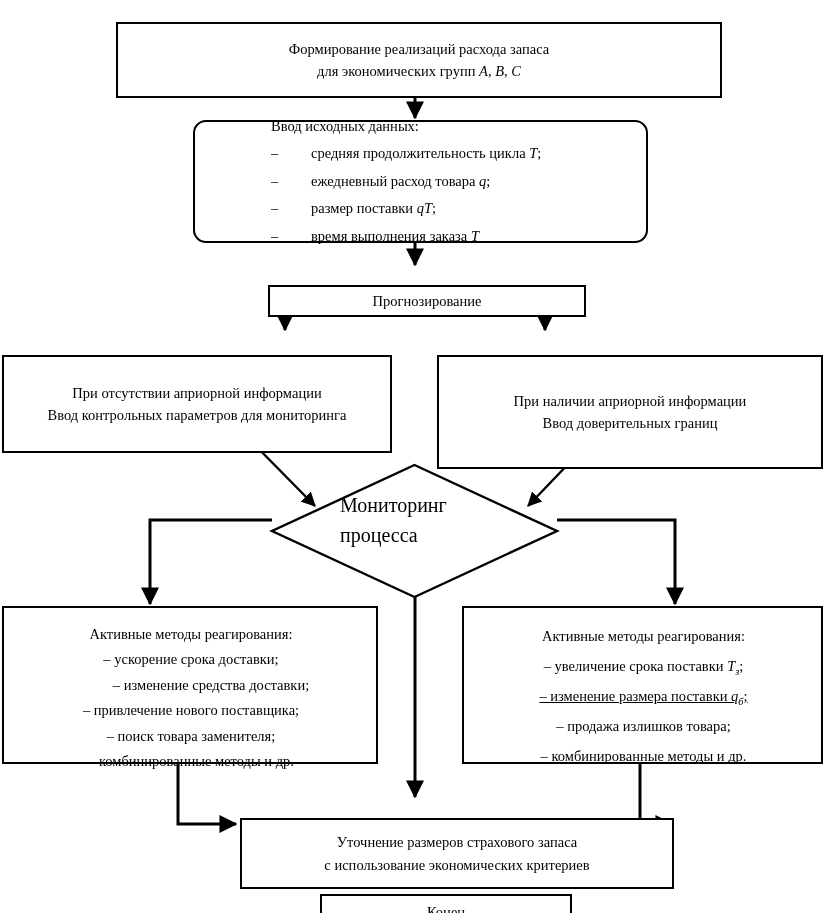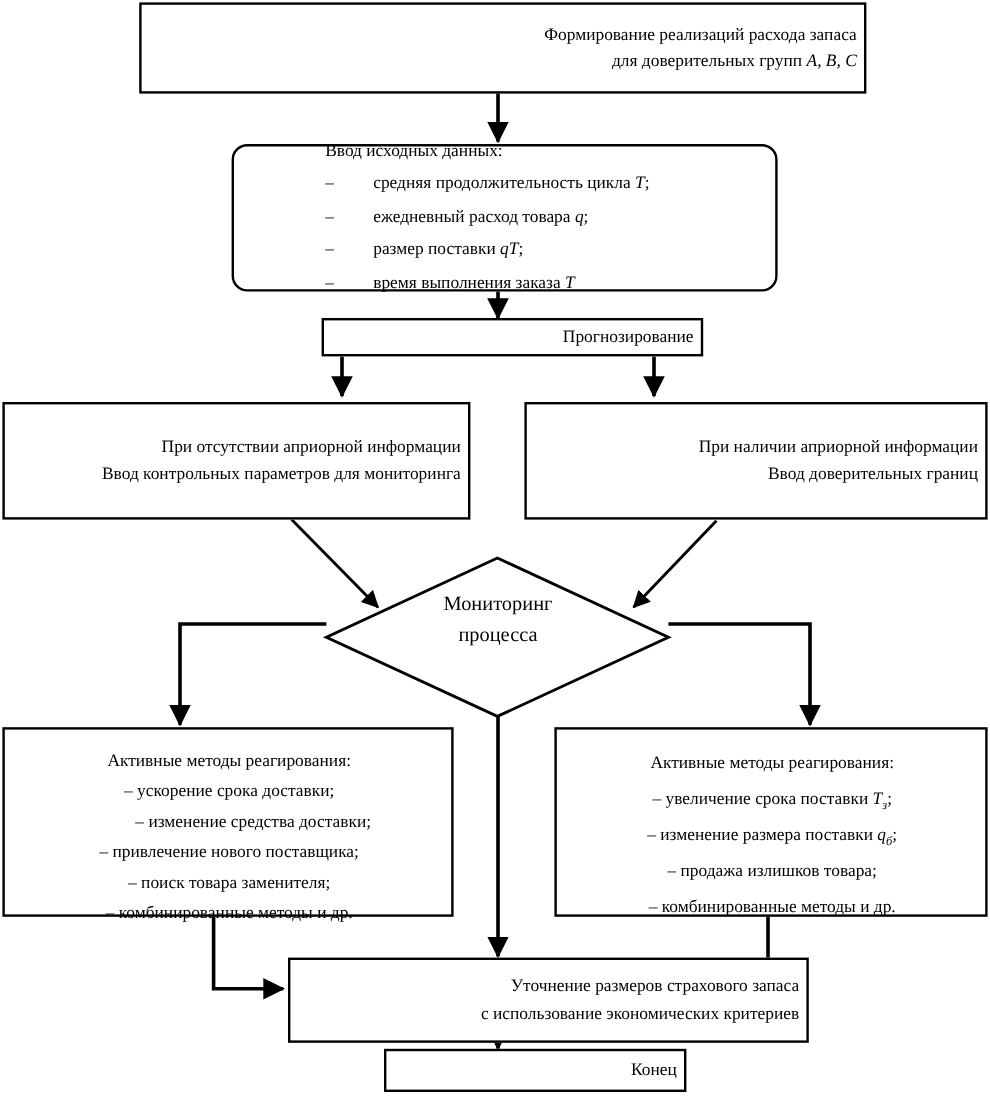--- a/index.html
+++ b/index.html
@@ -19,22 +19,23 @@
   .node {
     position: absolute;
     border: 2px solid #000000;
     background: #ffffff;
     box-sizing: border-box;
     display: flex;
     flex-direction: column;
     justify-content: center;
   }
   .node.center {
-    align-items: flex-end;
+    align-items: center;
     text-align: center;
+    margin-top: 20px;
   }
   .line {
     font-size: 14.5px;
     line-height: 1.55;
     white-space: nowrap;
   }
   .node.center .line {
     padding: 0 6px;
   }
   .list-node {
@@ -72,22 +73,21 @@
   .svg-layer {
     position: absolute;
     left: 0;
     top: 0;
     width: 825px;
     height: 913px;
     pointer-events: none;
   }
   .diamond-label {
     position: absolute;
-    text-align: center;
-    font-size: 17px;
+    font-size: 20px;
     line-height: 1.5;
     white-space: nowrap;
   }
 </style>
 </head>
 <body>
 
 <div id="canvas">
 
   <svg class="svg-layer" viewBox="0 0 825 913" width="825" height="913">
@@ -120,21 +120,21 @@
     <path d="M 640 764 L 640 824 L 672 824" stroke="#000000" stroke-width="3" fill="none" marker-end="url(#arrow)"></path>
 
     <line x1="415" y1="853" x2="415" y2="874" stroke="#000000" stroke-width="3" marker-end="url(#arrow)"></line>
 
     <polygon points="414.5,465 557,531 414.5,597 272,531" fill="#ffffff" stroke="#000000" stroke-width="2.4"></polygon>
   </svg>
 
   <div class="node center" style="left:116px; top:2px; width:606px; height:76px;">
     <div class="line">Формирование реализаций расхода запаса</div>
     <div class="line">
-      <span>для доверительных групп </span><span class="var">A, B, C</span>
+      <span>для экономических групп </span><span class="var">A, B, C</span>
     </div>
   </div>
 
   <div class="node list-node" style="left:193px; top:120px; width:455px; height:123px; padding-left:76px;border-radius:13px;">
     <div class="hdr">Ввод  исходных данных:</div>
 
     <div class="dash-row">
       <span class="dash">–</span>
       <span><span>средняя продолжительность цикла </span><span class="var">T</span><span>;</span></span>
     </div>
@@ -157,21 +157,21 @@
 
   <div class="node center" style="left:268px; top:265px; width:318px; height:32px;">
     <div class="line">Прогнозирование</div>
   </div>
 
   <div class="node center" style="left:2px; top:335px; width:390px; height:98px;">
     <div class="line">При отсутствии априорной информации</div>
     <div class="line">Ввод контрольных параметров для мониторинга</div>
   </div>
 
-  <div class="node center" style="left:437px; top:335px; width:386px; height:98px;">
+  <div class="node center" style="left:437px; top:335px; width:386px; height:114px;">
     <div class="line">При наличии априорной информации</div>
     <div class="line">Ввод доверительных границ</div>
   </div>
 
   <div class="diamond-label" style="left:340px; top:490px; width:150px;">
     <div>Мониторинг</div>
     <div>процесса</div>
   </div>
 
   <div class="node list-node" style="left:2px; top:606px; width:376px; height:158px; justify-content:flex-start; padding-top:14px;">
@@ -179,21 +179,21 @@
     <div class="line" style="line-height:1.75;"><span>– ускорение срока доставки;</span></div>
     <div class="line" style="line-height:1.75;margin-left:40px;"><span>– изменение средства доставки;</span></div>
     <div class="line" style="line-height:1.75;"><span>– привлечение нового поставщика;</span></div>
     <div class="line" style="line-height:1.75;"><span>– поиск товара заменителя;</span></div>
     <div class="line" style="line-height:1.75;"><span>– комбинированные методы и др.</span></div>
   </div>
 
   <div class="node list-node" style="left:462px; top:606px; width:361px; height:158px; justify-content:flex-start; padding-top:14px;">
     <div class="line" style="line-height:2.05;">Активные методы реагирования:</div>
     <div class="line" style="line-height:2.05;"><span>– увеличение срока поставки </span><span class="var">T</span><span class="sub">з</span><span>;</span></div>
-    <div class="line" style="line-height:2.05;"><span>– изменение размера поставки </span><span class="var">q</span><span class="sub">б</span><span>;</span></div>
+    <div class="line" style="line-height:2.05;text-decoration:underline;"><span>– изменение размера поставки </span><span class="var">q</span><span class="sub">б</span><span>;</span></div>
     <div class="line" style="line-height:2.05;"><span>– продажа излишков товара;</span></div>
     <div class="line" style="line-height:2.05;"><span>– комбинированные методы  и др.</span></div>
   </div>
 
   <div class="node center" style="left:240px; top:798px; width:434px; height:71px;">
     <div class="line">Уточнение размеров страхового запаса</div>
     <div class="line">с использование экономических критериев</div>
   </div>
 
   <div class="node center" style="left:320px; top:874px; width:252px; height:36px;">

